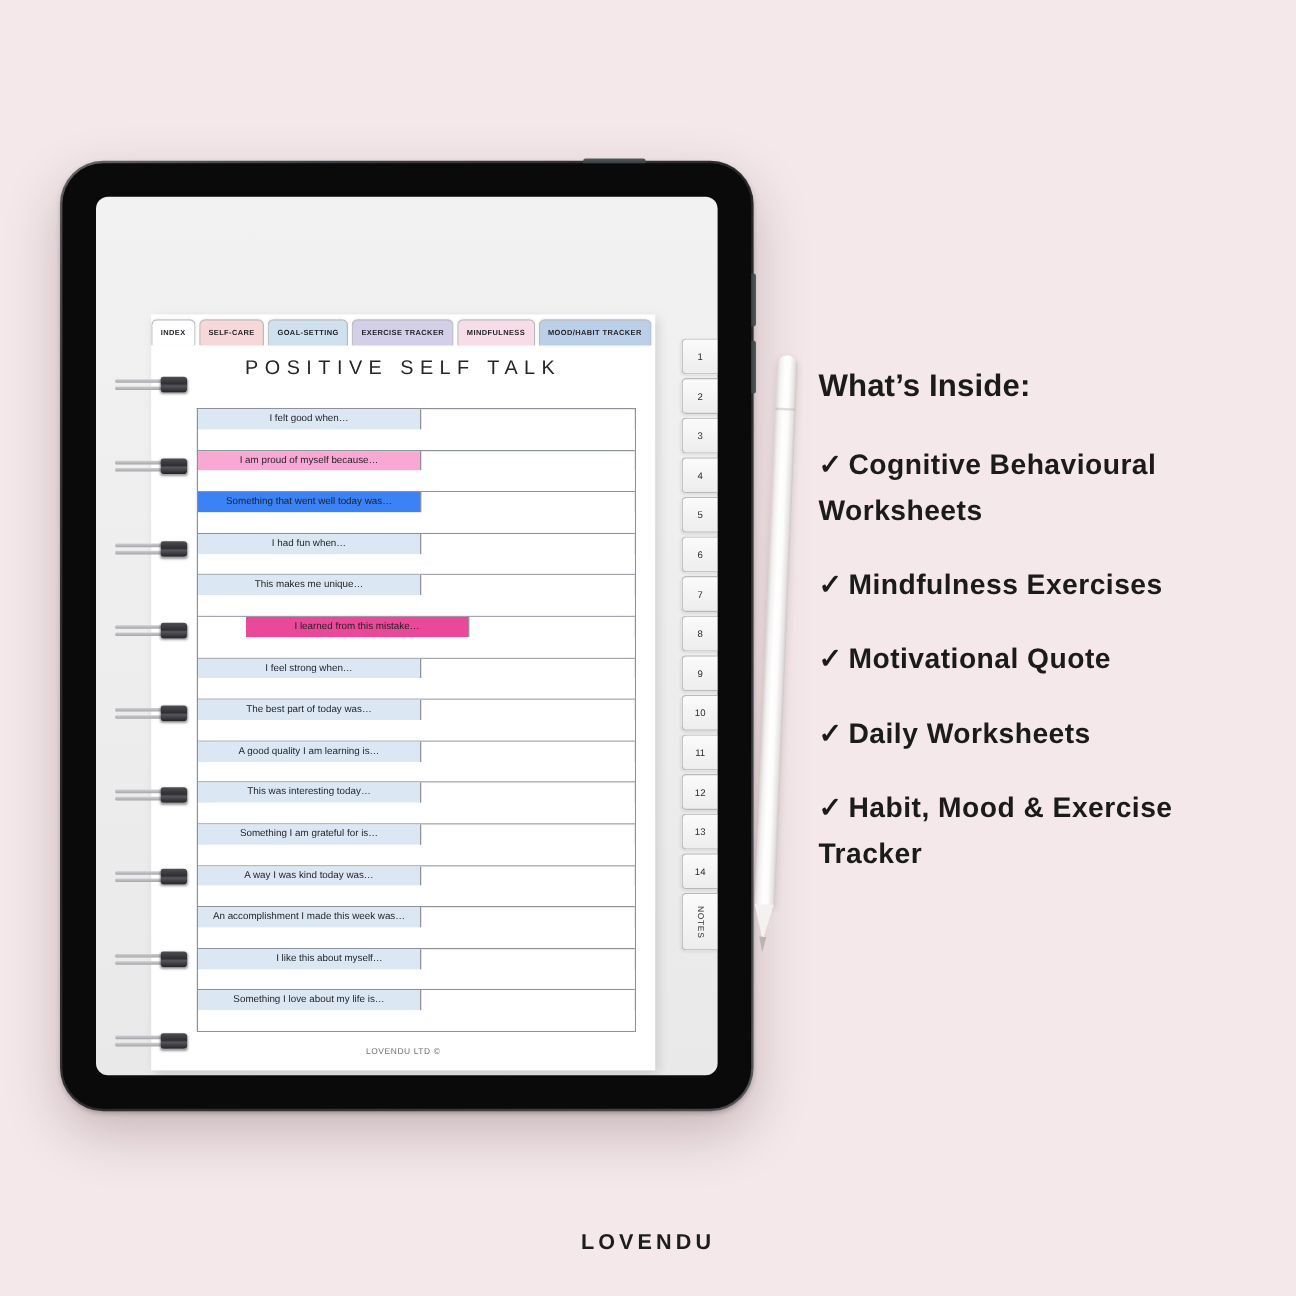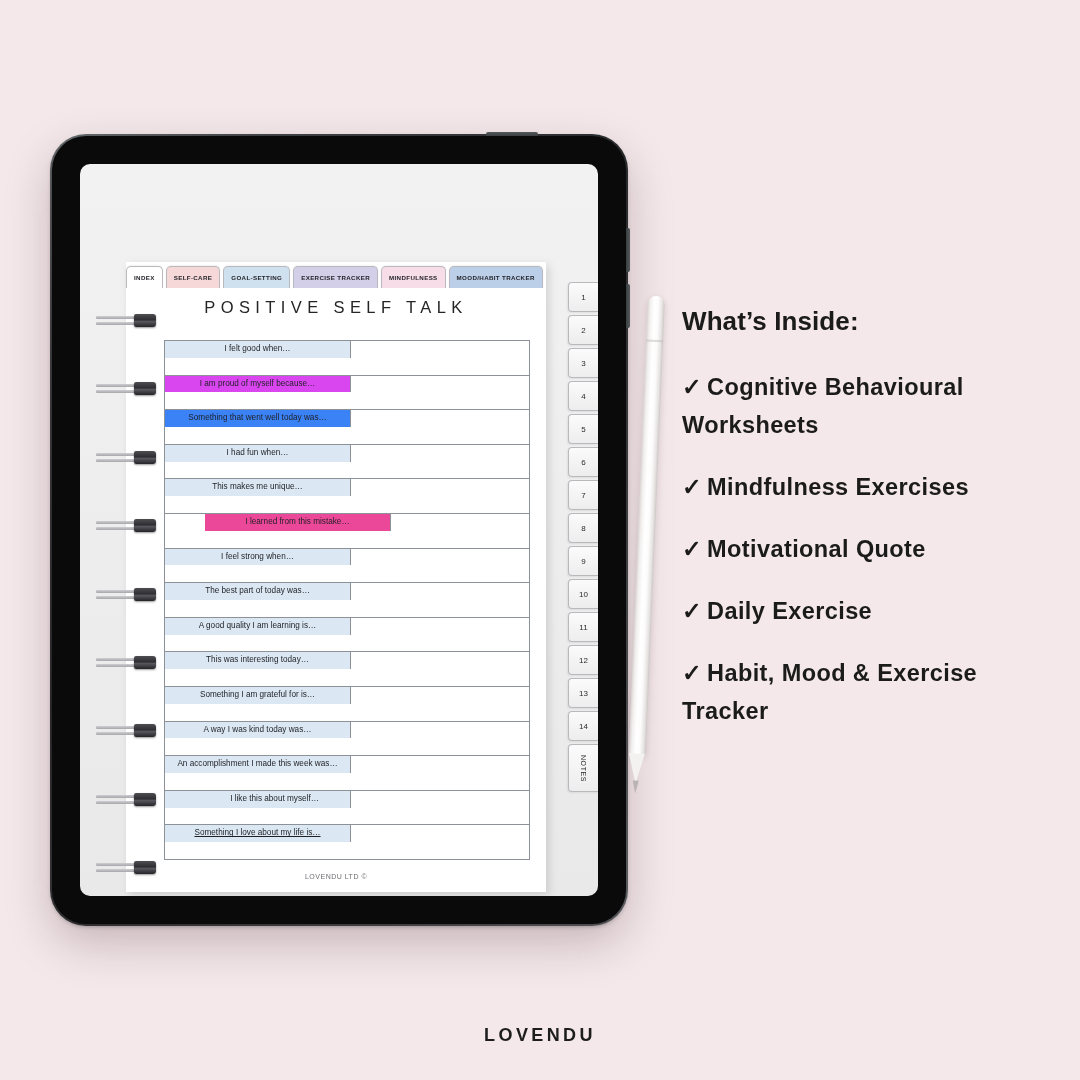--- a/index.html
+++ b/index.html
@@ -371,21 +371,21 @@
     <div id="planner">
 
       <div id="page-title">POSITIVE SELF TALK</div>
 
       <div id="prompt-table">
           <div class="prompt-row">
             <div class="prompt-cell" style="background: rgb(219, 232, 243);">I felt good when…</div>
             <div class="answer-cell"></div>
           </div>
           <div class="prompt-row">
-            <div class="prompt-cell" style="background: #d946ef;">I am proud of myself because…</div>
+            <div class="prompt-cell" style="background: #f9a8d4;">I am proud of myself because…</div>
             <div class="answer-cell"></div>
           </div>
           <div class="prompt-row">
             <div class="prompt-cell" style="background: #3b82f6;">Something that went well today was…</div>
             <div class="answer-cell"></div>
           </div>
           <div class="prompt-row">
             <div class="prompt-cell" style="background: rgb(219, 232, 243);">I had fun when…</div>
             <div class="answer-cell"></div>
           </div>
@@ -423,21 +423,21 @@
           </div>
           <div class="prompt-row">
             <div class="prompt-cell" style="background: rgb(219, 232, 243);">An accomplishment I made this week was…</div>
             <div class="answer-cell"></div>
           </div>
           <div class="prompt-row">
             <div class="prompt-cell" style="background: rgb(219, 232, 243); padding-left: 40px;">I like this about myself…</div>
             <div class="answer-cell"></div>
           </div>
           <div class="prompt-row">
-            <div class="prompt-cell" style="background: rgb(219, 232, 243); text-decoration: underline;">Something I love about my life is…</div>
+            <div class="prompt-cell" style="background: rgb(219, 232, 243);">Something I love about my life is…</div>
             <div class="answer-cell"></div>
           </div>
         </div>
 
       <div id="copyright">LOVENDU LTD ©</div>
     </div>
 
     <div id="spiral">
         <div class="ring">
           <div class="wire w1"></div>
@@ -495,18 +495,18 @@
   <div class="cone"></div>
   <div class="tip"></div>
 </div>
 
 <div id="inside-panel">
   <div id="inside-heading">What’s Inside:</div>
   <div id="inside-list">
       <div class="inside-item"><span class="tick">✓</span><span>Cognitive Behavioural Worksheets</span></div>
       <div class="inside-item"><span class="tick">✓</span><span>Mindfulness Exercises</span></div>
       <div class="inside-item"><span class="tick">✓</span><span>Motivational Quote</span></div>
-      <div class="inside-item"><span class="tick">✓</span><span>Daily Exercise</span></div>
+      <div class="inside-item"><span class="tick">✓</span><span>Daily Worksheets</span></div>
       <div class="inside-item"><span class="tick">✓</span><span>Habit, Mood &amp; Exercise Tracker</span></div>
     </div>
 </div>
 
 <div id="brand">LOVENDU</div>
 
 </body></html>

